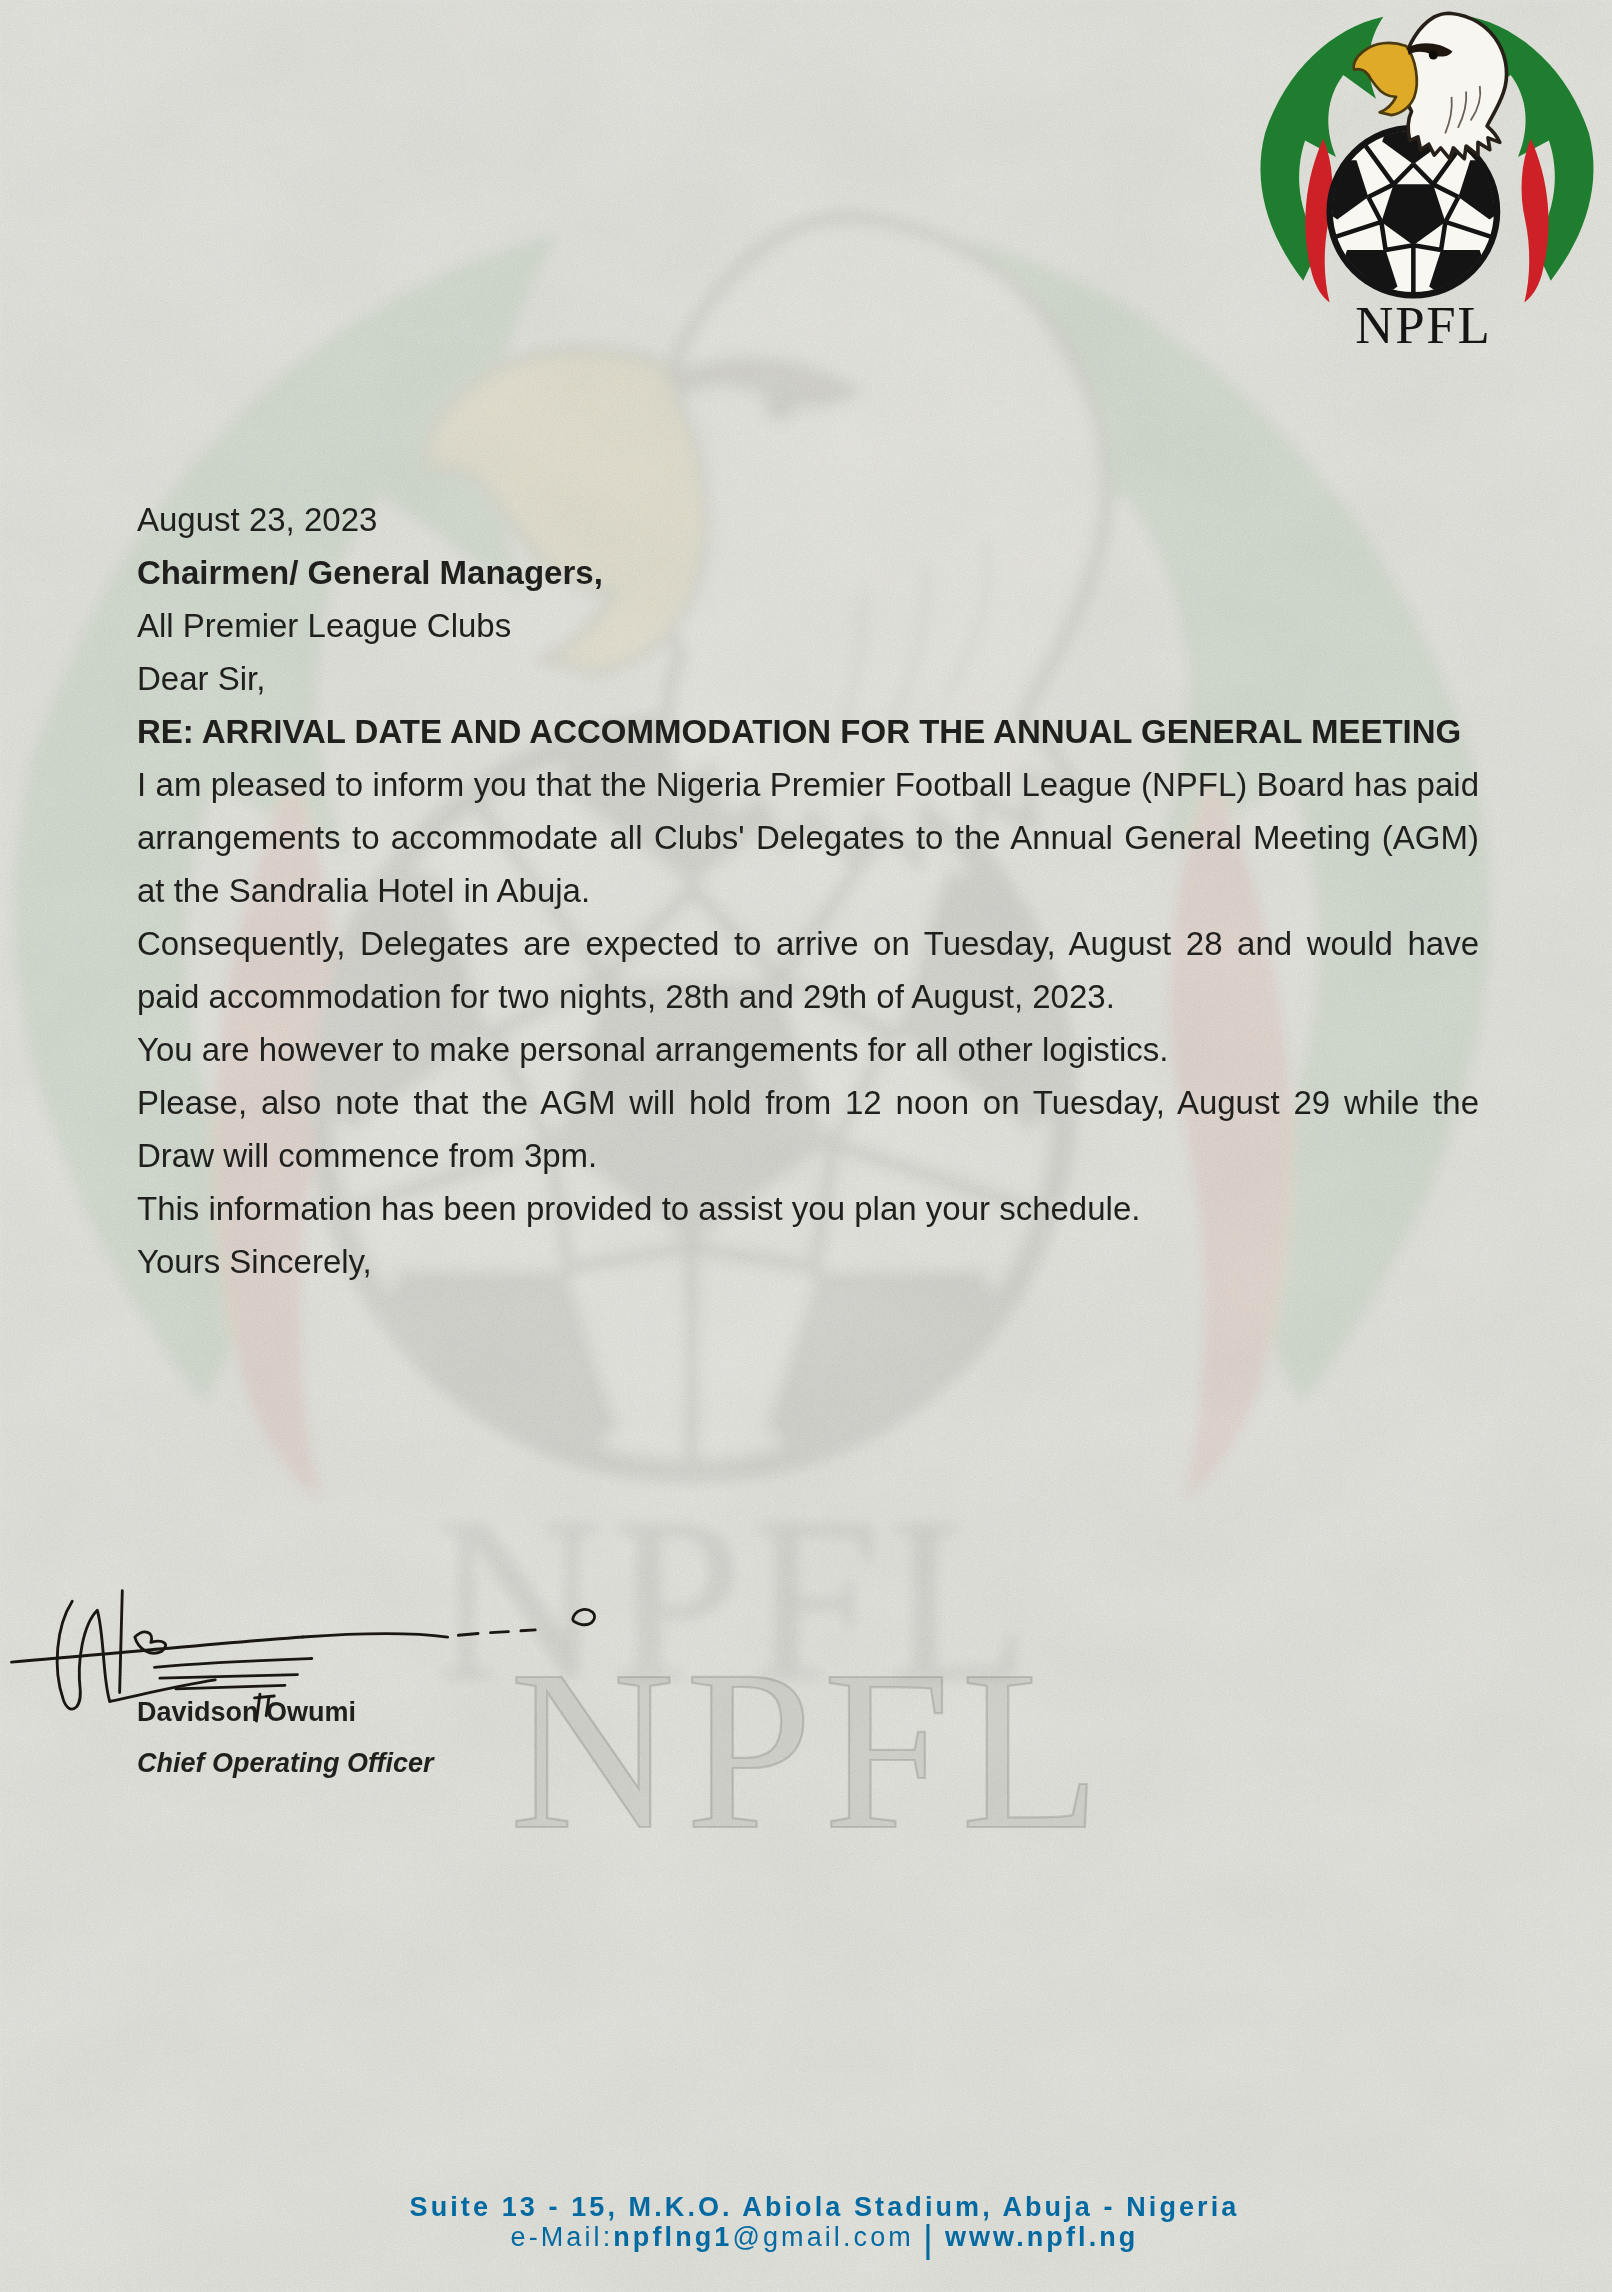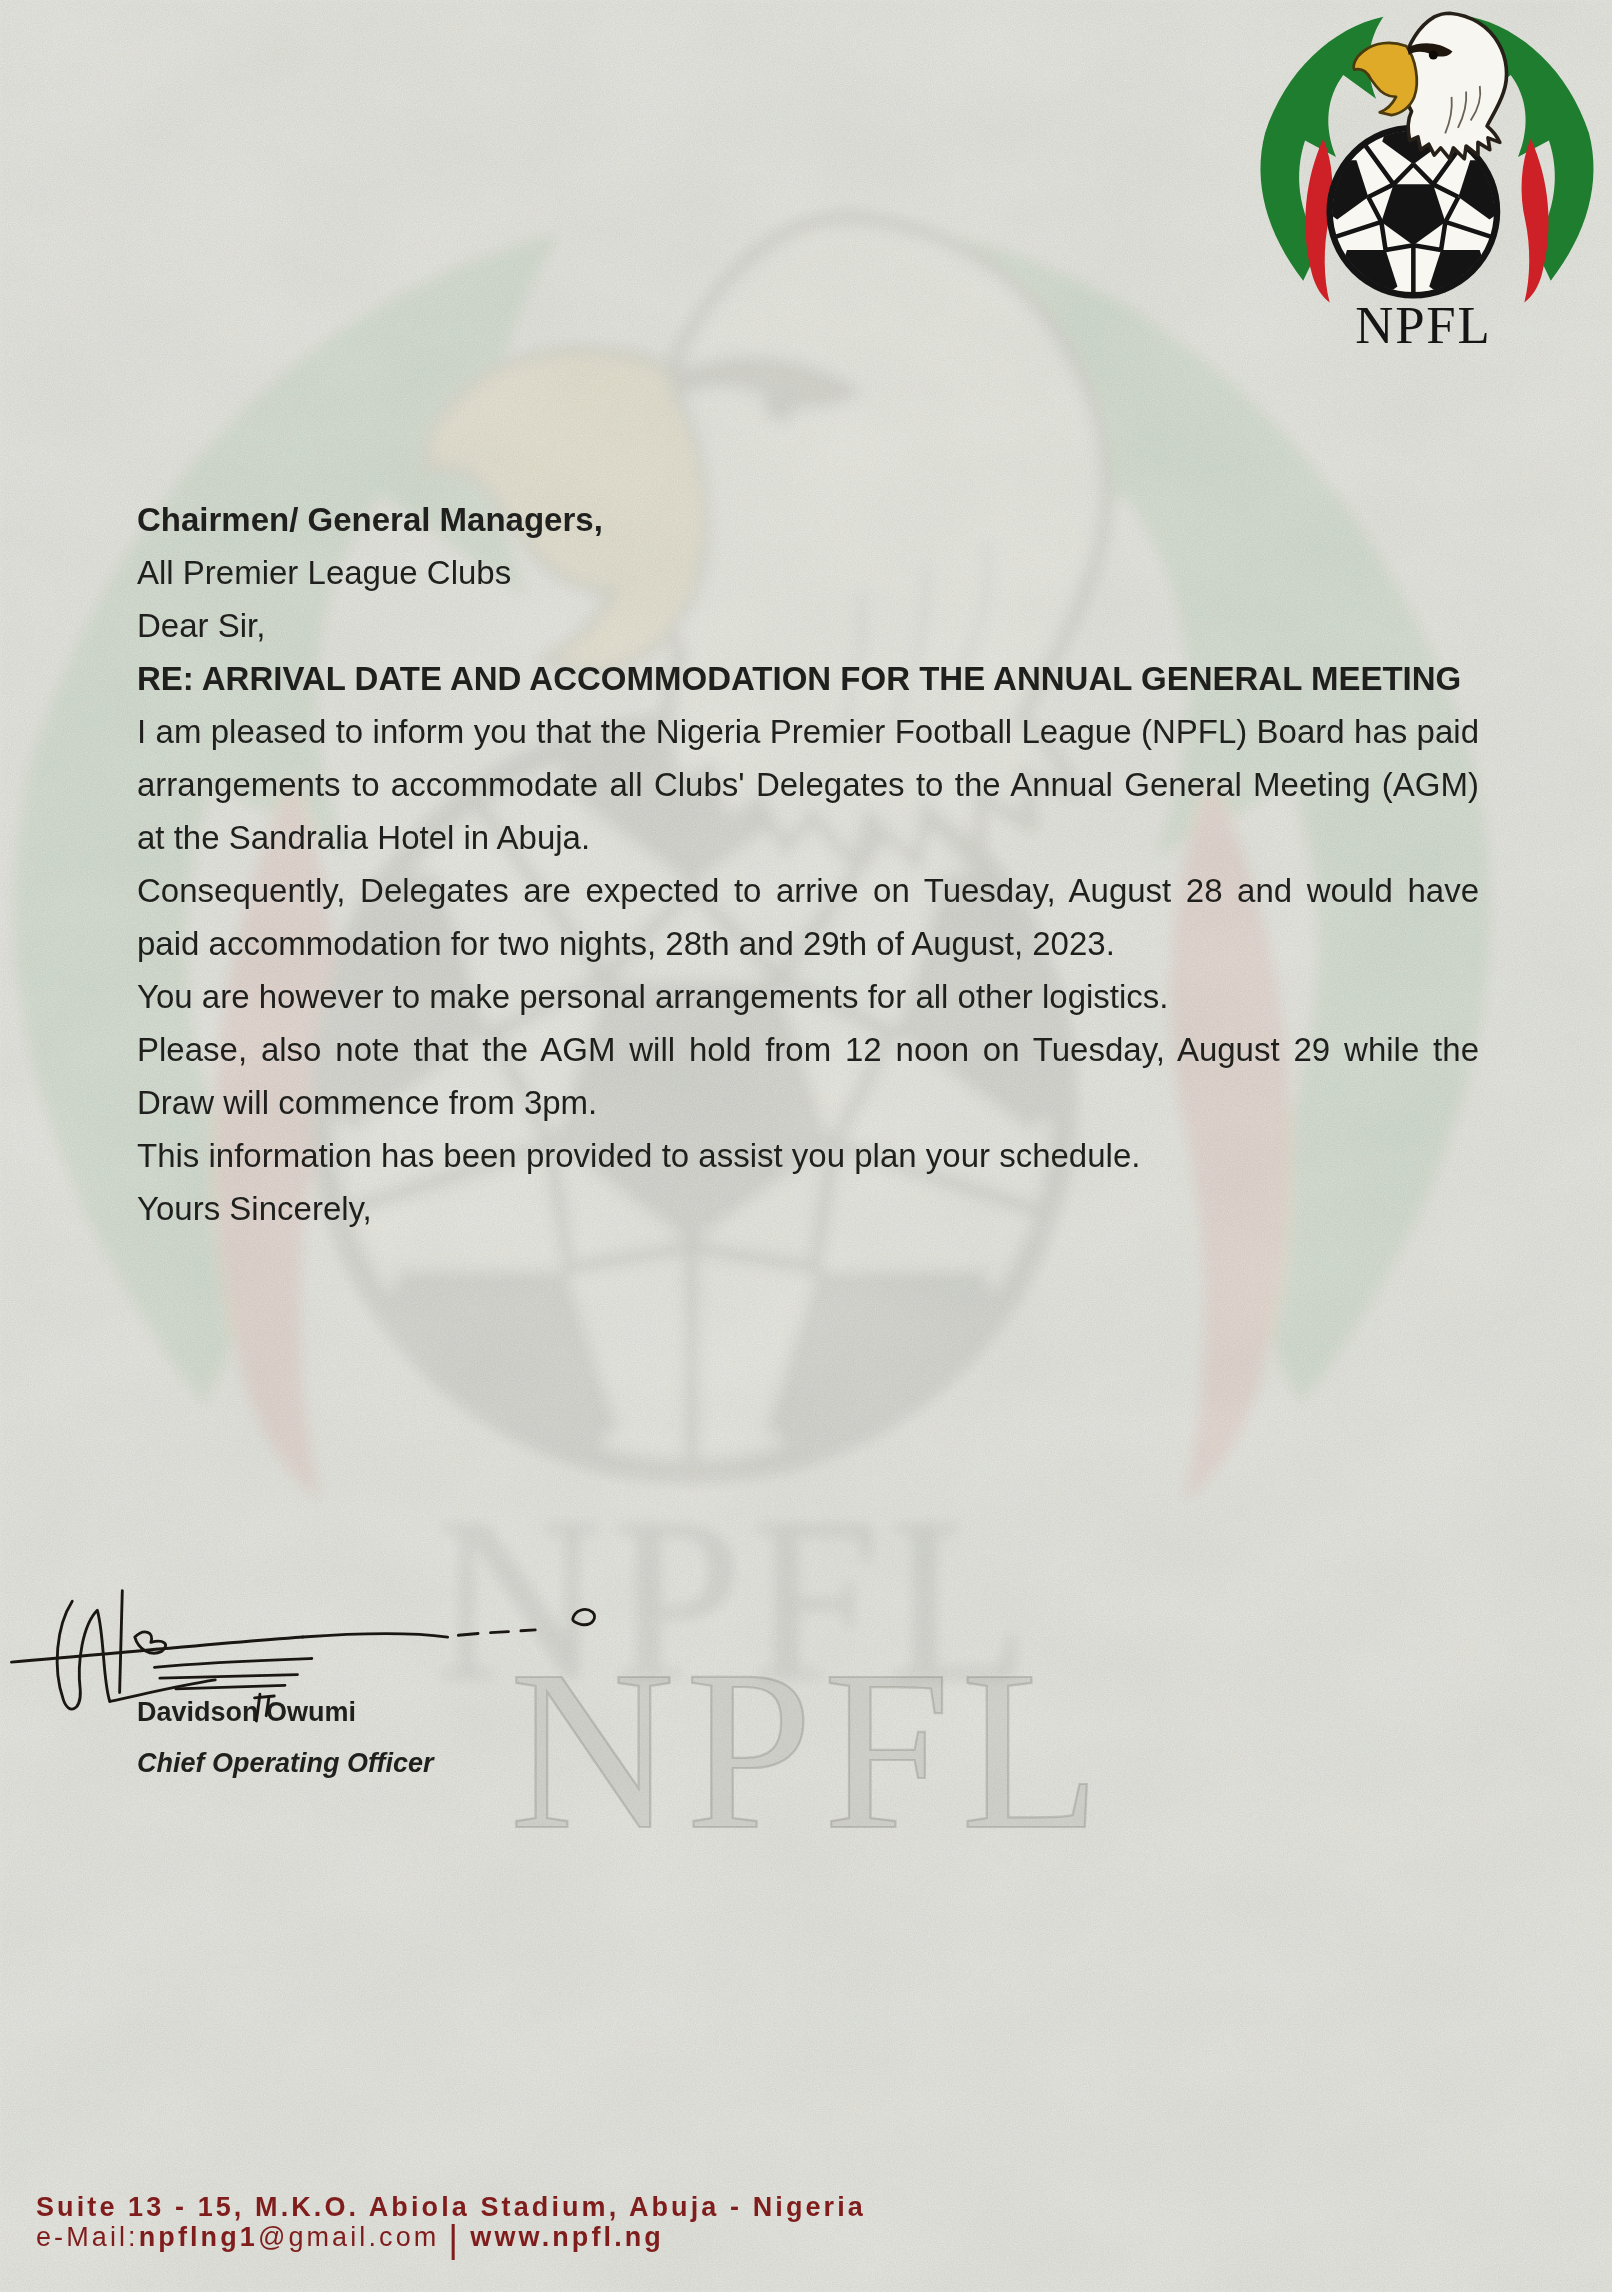--- a/index.html
+++ b/index.html
@@ -31,22 +31,22 @@
   .para-4 { margin-bottom:22.4px; }
   .para-5 { margin-bottom:0; }
   .closing { margin-top:0; }
   svg.signature { position:absolute; left:0; top:1587px; width:645px; height:143px; z-index:3; }
   .signatory { position:absolute; left:137px; top:1687px; z-index:2; font-size:27px; line-height:51px; }
   .signatory p { margin:0; }
   .sig-name  { font-weight:700; }
   .sig-title { font-weight:700; font-style:italic; }
   .footer {
     position:absolute; left:0; right:0; top:2192px; z-index:2;
-    padding-left:36px;
-    color:#7f1d1d; font-size:27px; line-height:30px;
+    text-align:center; padding-left:36px;
+    color:#0369a1; font-size:27px; line-height:30px;
     letter-spacing:3.1px;
   }
   .footer p { margin:0; }
   .footer-line-1 { font-weight:700; }
   .footer-line-2 { font-weight:400; }
   .footer .b { font-weight:700; }
   .footer .sep { display:inline-block; font-size:38px; font-weight:400;
                  vertical-align:-6.3px; padding:0 9px; line-height:0; }
 </style>
 </head>
@@ -144,20 +144,21 @@
       <use href="#npflLogo" width="400" height="380" transform="translate(-60,200) scale(4.5)"></use>
     </g>
     <text x="905" y="2040" text-anchor="middle" font-family="Liberation Serif, serif" font-size="255" letter-spacing="12" fill="#84847c" fill-opacity="0.16" stroke="#6f6f66" stroke-opacity="0.28" stroke-width="2.5">NPFL</text>
   </svg>
 
   <svg class="header-logo" viewBox="0 0 400 380">
     <use href="#npflLogo" width="400" height="380"></use>
   </svg>
 
   <main class="content">
+    <p class="date">August 23, 2023</p>
     <p class="recip-1">Chairmen/ General Managers,</p>
     <p class="recip-2">All Premier League Clubs</p>
     <p class="salutation">Dear Sir,</p>
     <p class="subject">RE: ARRIVAL DATE AND ACCOMMODATION FOR THE ANNUAL GENERAL MEETING</p>
     <p class="para para-1">I am pleased to inform you that the Nigeria Premier Football League (NPFL) Board has paid arrangements to accommodate all Clubs' Delegates to the Annual General Meeting (AGM) at the Sandralia Hotel in Abuja.</p>
     <p class="para para-2">Consequently, Delegates are expected to arrive on Tuesday, August 28 and would have paid accommodation for two nights, 28th and 29th of August, 2023.</p>
     <p class="para para-3">You are however to make personal arrangements for all other logistics.</p>
     <p class="para para-4">Please, also note that the AGM will hold from 12 noon on Tuesday, August 29 while the Draw will commence from 3pm.</p>
     <p class="para para-5">This information has been provided to assist you plan your schedule.</p>
     <p class="closing">Yours Sincerely,</p>

